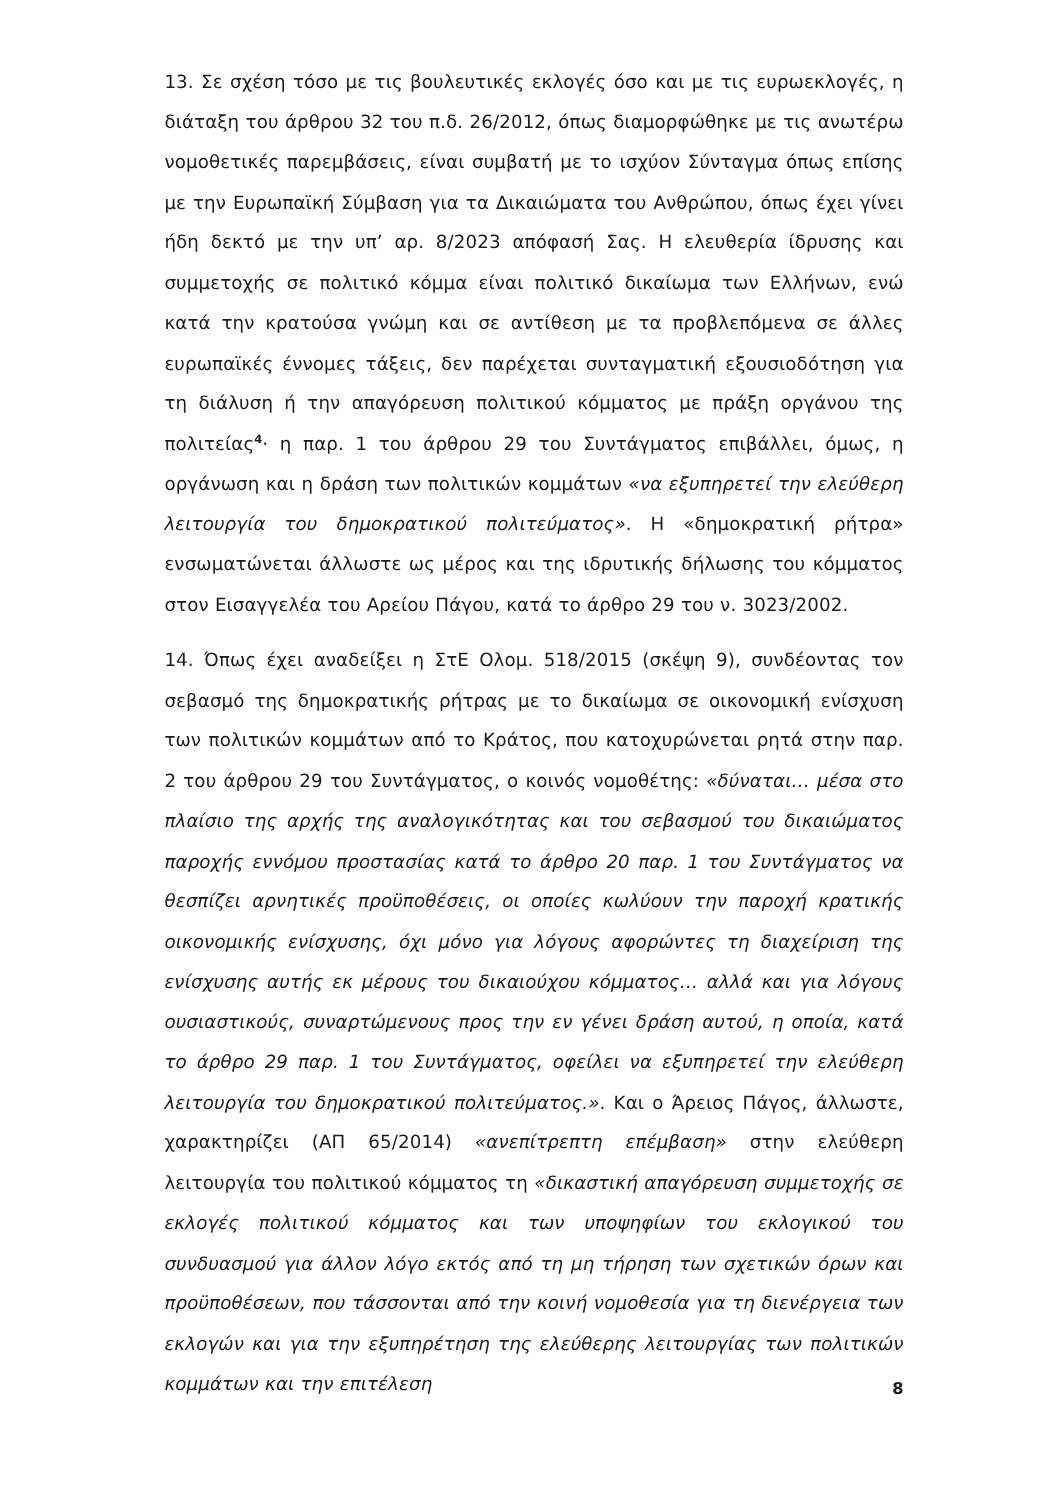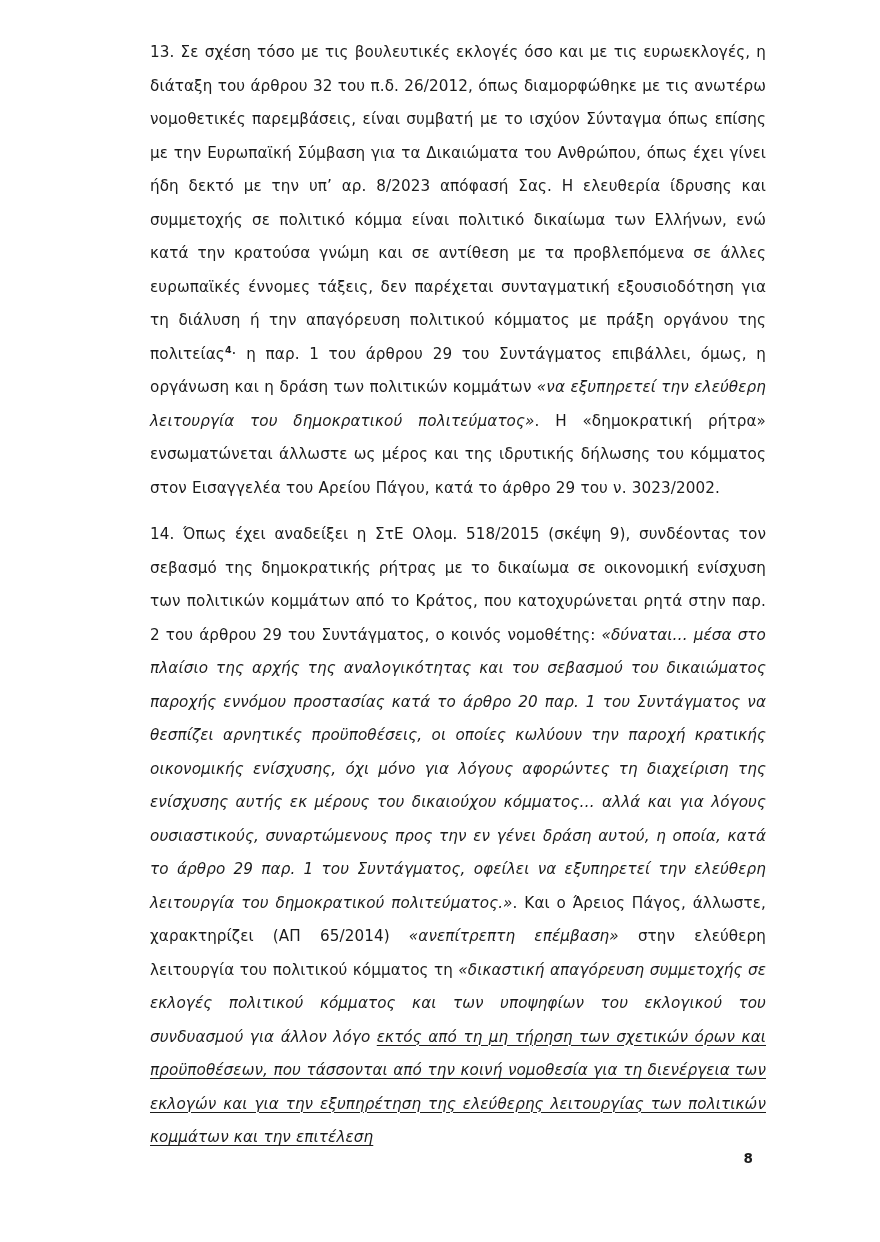--- a/index.html
+++ b/index.html
@@ -22,23 +22,22 @@
     left: 0;
     top: 0;
     width: 880px;
     height: 1242px;
     background: #ffffff;
   }
 
   .content {
     position: absolute;
     left: 137px;
-    top: 36px;
+    top: 52px;
     width: 616px;
-    margin-left: 13px;
   }
 
   .para {
     margin: 0 0 8px 0;
     text-align: justify;
     text-justify: inter-word;
     font-size: 15.2px;
     line-height: 33.5px;
     letter-spacing: 0.1px;
     word-spacing: 0.2px;
@@ -47,21 +46,20 @@
 
   .para.p14 {
     margin-top: 13px;
   }
 
   .it {
     font-style: italic;
   }
 
   .u {
-    text-decoration: underline;
     text-underline-offset: 3px;
     text-decoration-thickness: 1px;
   }
 
   .fn-ref {
     font-size: 9.5px;
     vertical-align: super;
     line-height: 0;
     font-weight: bold;
   }

